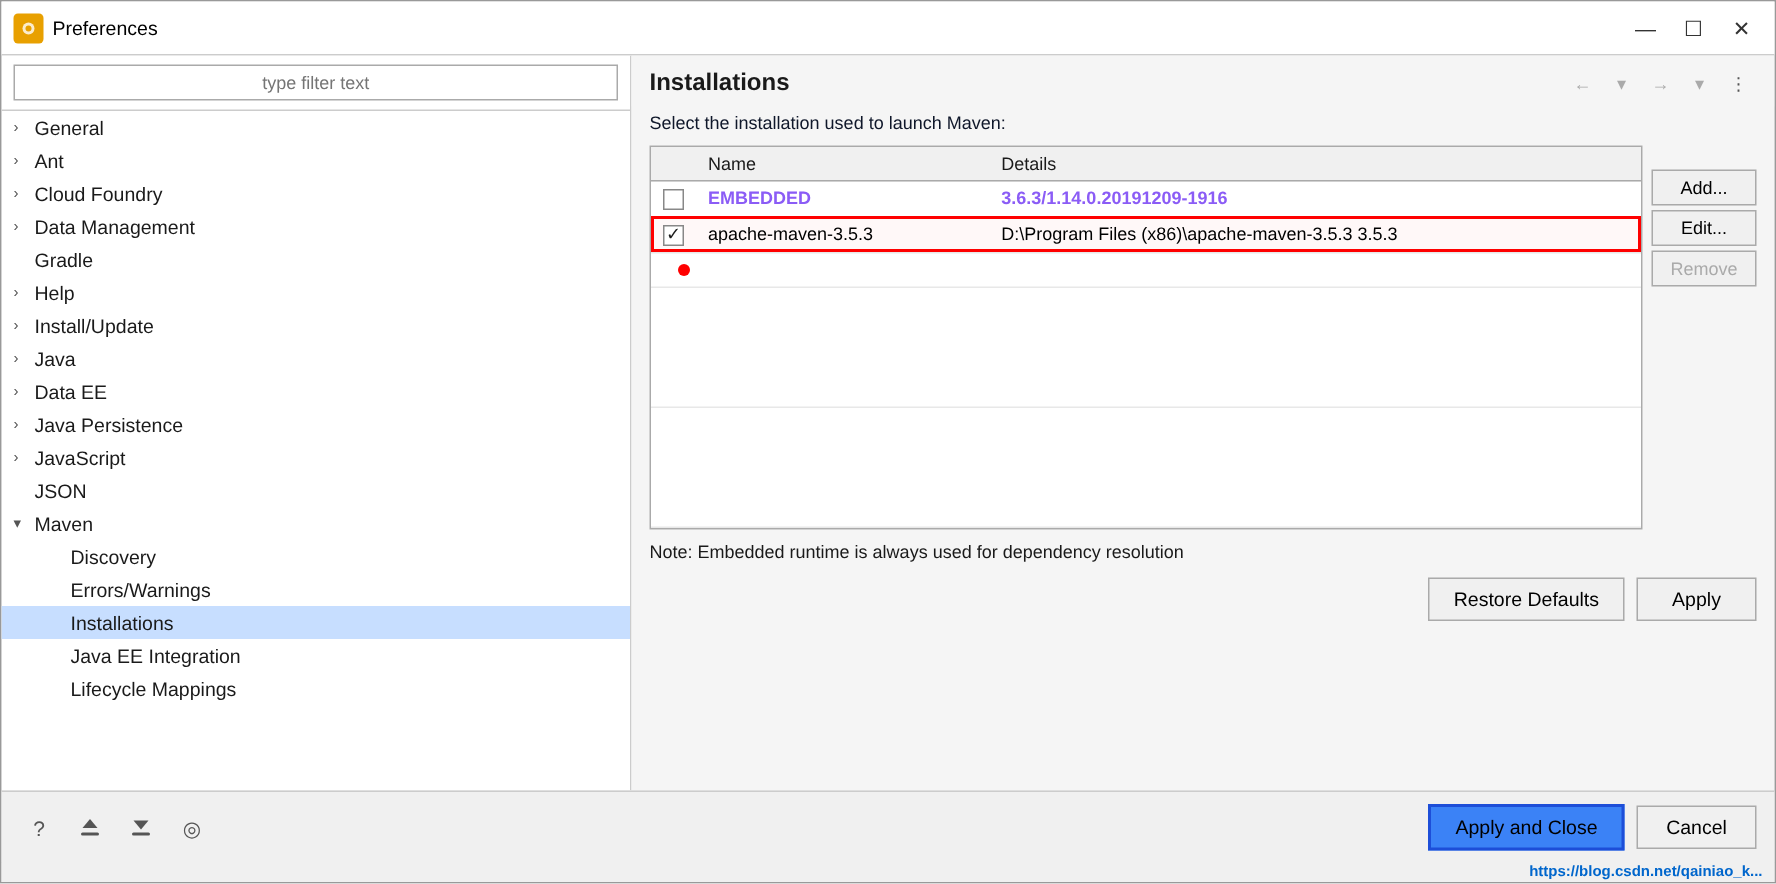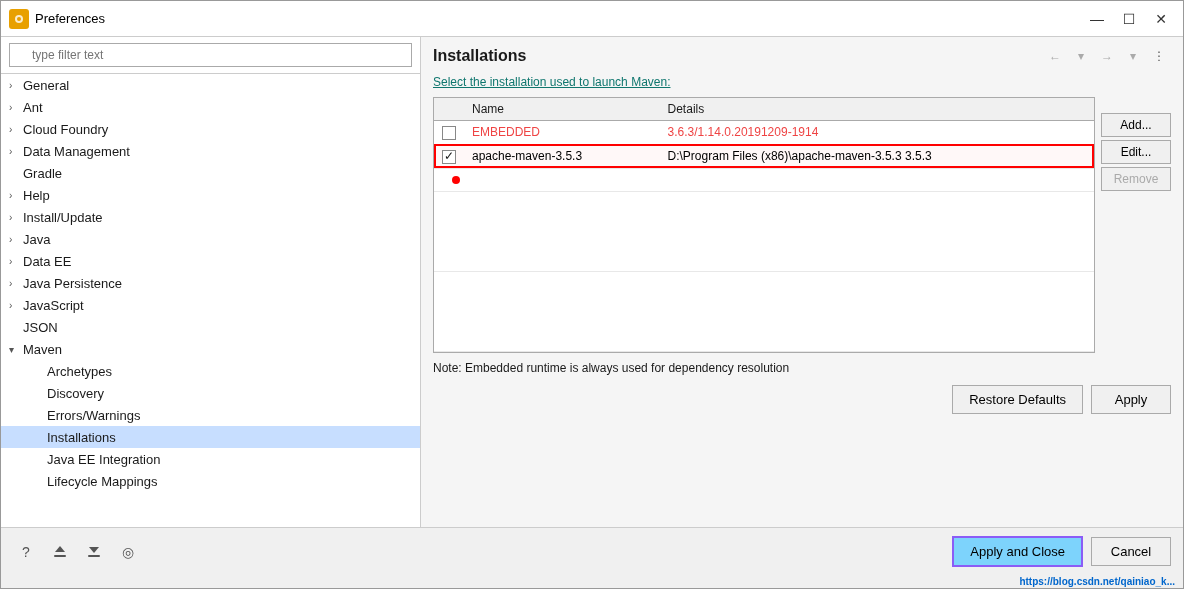--- a/index.html
+++ b/index.html
@@ -90,20 +90,21 @@
       border-bottom: 1px solid #ccc;
     }
 
     .filter-input {
       width: 100%;
       padding: 4px 22px;
       border: 1px solid #aaa;
       font-size: 12px;
       color: #ec4899;
       outline: none;
+      text-align: center;
     }
 
     .tree-area {
       flex: 1;
       overflow-y: auto;
       position: relative;
     }
 
     .tree-area::-webkit-scrollbar { width: 10px; }
     .tree-area::-webkit-scrollbar-track { background: #f0f0f0; }
@@ -174,23 +175,22 @@
       display: flex;
       align-items: center;
       justify-content: center;
       color: #555;
     }
     .nav-btn.disabled { color: #aaa; cursor: default; }
 
     .content-subtext {
       padding: 4px 12px 8px 12px;
       font-size: 12px;
-      color: #0f766e;
-      flex-shrink: 0;
-      text-decoration: underline;
+      color: #0f172a;
+      flex-shrink: 0;
     }
 
     .installations-table {
       width: 100%;
       border-collapse: collapse;
     }
 
     .installations-table th {
       background: #f0f0f0;
       border-bottom: 1px solid #aaa;
@@ -201,21 +201,21 @@
       color: #1a1a1a;
     }
 
     .installations-table td {
       padding: 4px 8px;
       font-size: 12px;
       border-bottom: 1px solid #e8e8e8;
       vertical-align: middle;
     }
 
-    .row-embedded td { color: #ef4444; }
+    .row-embedded td { color: #8b5cf6; font-weight: bold; }
     .row-workspace td { color: #888; }
 
     .check-cell {
       width: 30px;
       text-align: center;
     }
 
     .checkbox-sq {
       width: 14px;
       height: 14px;
@@ -326,22 +326,22 @@
     .action-btn {
       padding: 6px 16px;
       border: 1px solid #aaa;
       background: #f0f0f0;
       cursor: pointer;
       font-size: 13px;
       min-width: 80px;
     }
 
     .action-btn.primary {
-      border: 2px solid #8b5cf6;
-      background: #7dd3fc;
+      border: 2px solid #1d4ed8;
+      background: #3b82f6;
     }
 
     .restore-apply-row {
       padding: 6px 12px;
       display: flex;
       justify-content: flex-end;
       gap: 8px;
       flex-shrink: 0;
       align-items: center;
     }
@@ -418,24 +418,20 @@
           <span class="tree-arrow">›</span>
           <span class="tree-label">JavaScript</span>
         </div>
         <div class="tree-item">
           <span class="tree-arrow" style="visibility:hidden">›</span>
           <span class="tree-label">JSON</span>
         </div>
         <div class="tree-item">
           <span class="tree-arrow">▾</span>
           <span class="tree-label">Maven</span>
-        </div>
-        <div class="tree-item tree-child">
-          <span class="tree-arrow" style="visibility:hidden">›</span>
-          <span class="tree-label">Archetypes</span>
         </div>
         <div class="tree-item tree-child">
           <span class="tree-arrow" style="visibility:hidden">›</span>
           <span class="tree-label">Discovery</span>
         </div>
         <div class="tree-item tree-child">
           <span class="tree-arrow" style="visibility:hidden">›</span>
           <span class="tree-label">Errors/Warnings</span>
         </div>
         <div class="tree-item tree-child selected">
@@ -475,21 +471,21 @@
                 <th>Name</th>
                 <th>Details</th>
               </tr>
             </thead>
             <tbody>
               <tr class="row-embedded">
                 <td class="check-cell">
                   <span class="checkbox-sq"></span>
                 </td>
                 <td>EMBEDDED</td>
-                <td>3.6.3/1.14.0.20191209-1914</td>
+                <td>3.6.3/1.14.0.20191209-1916</td>
               </tr>
               <tr style="outline: 2px solid red; outline-offset: -2px; background: #fff8f8;">
                 <td class="check-cell">
                   <span class="checkbox-sq checked"></span>
                 </td>
                 <td>apache-maven-3.5.3</td>
                 <td>D:\Program Files (x86)\apache-maven-3.5.3 3.5.3</td>
               </tr>
               <tr style="height: 20px;">
                 <td colspan="3">

